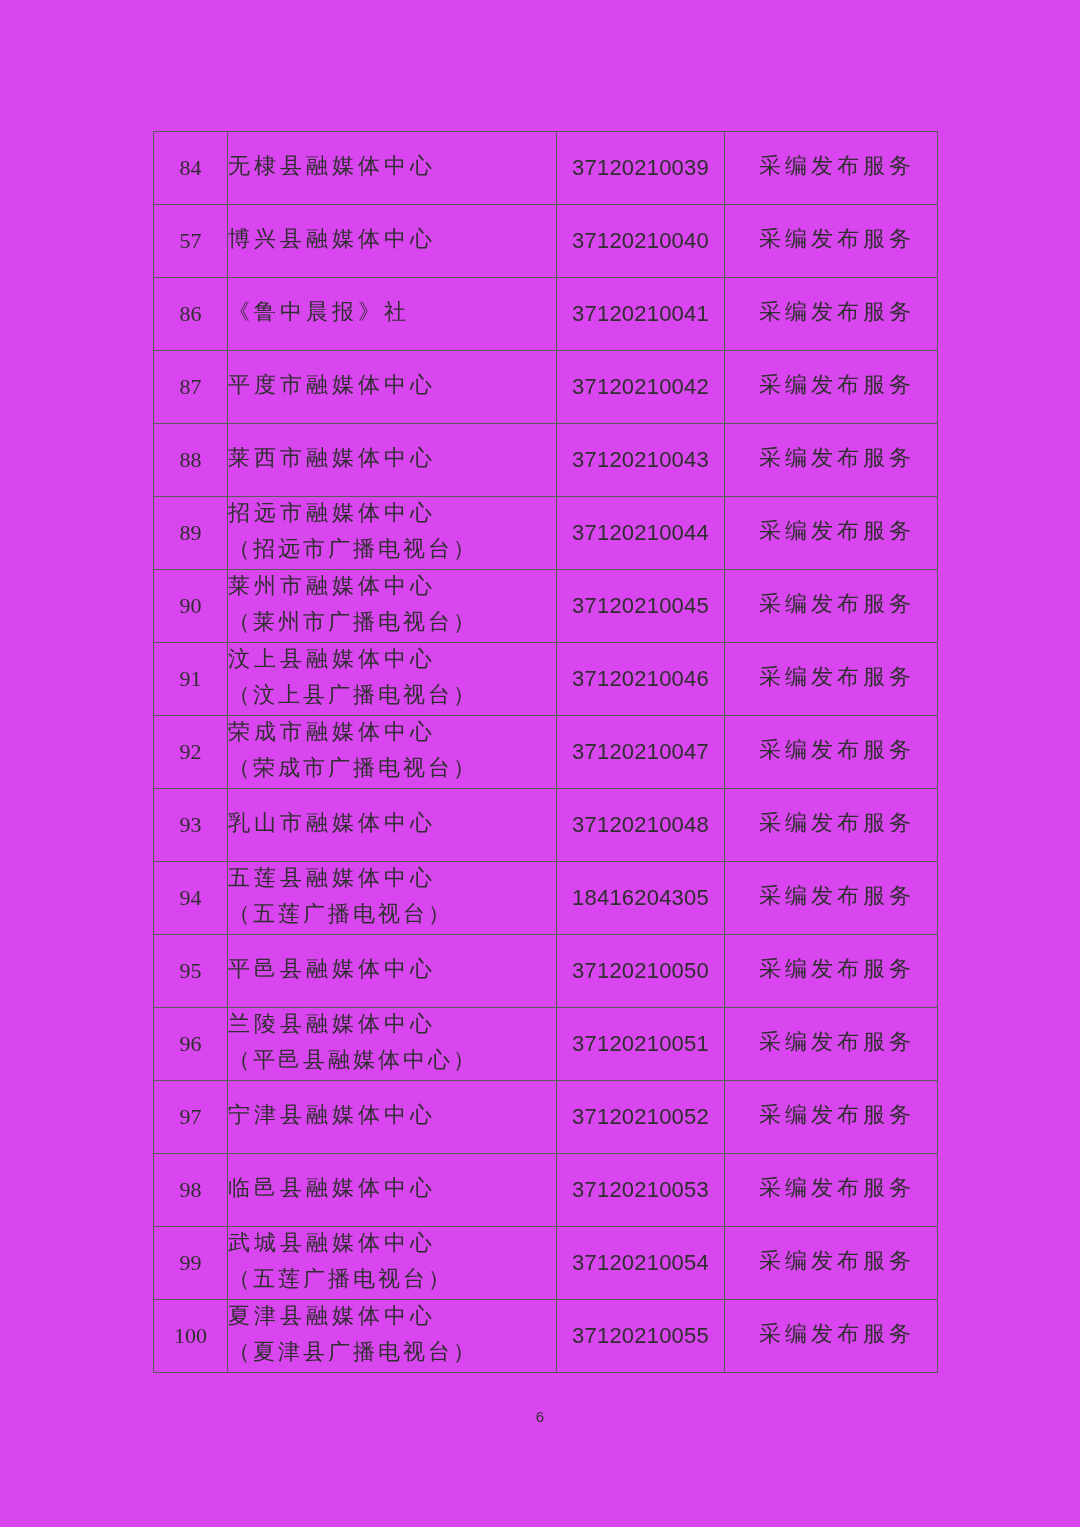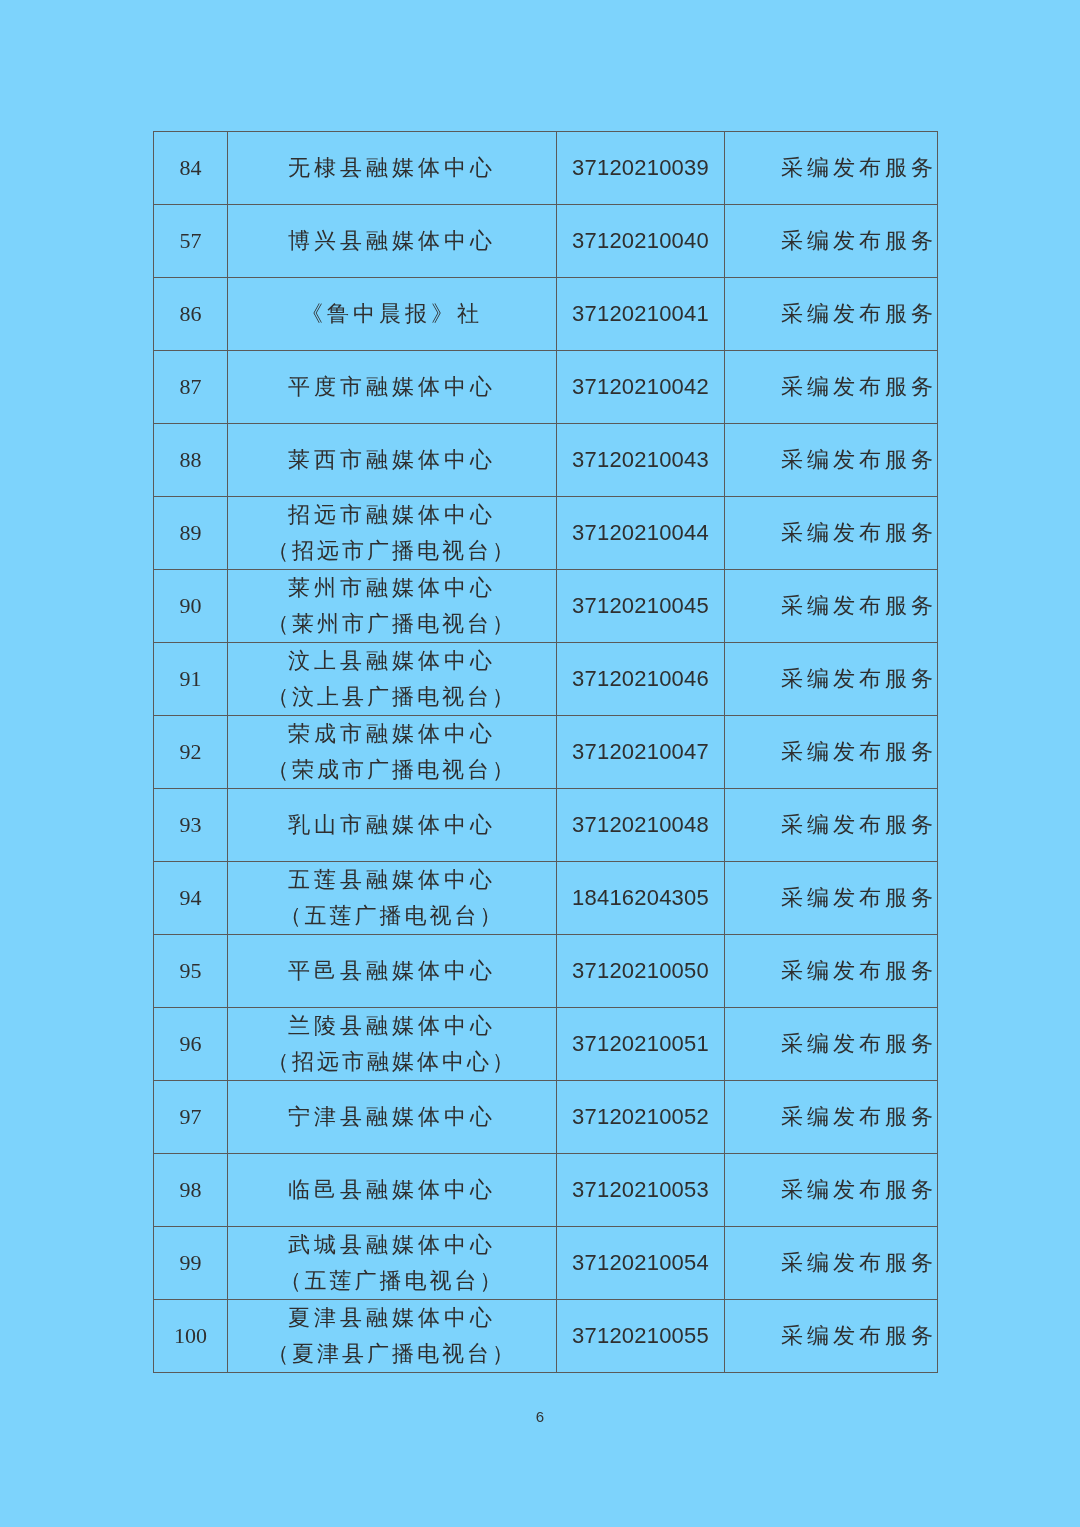--- a/index.html
+++ b/index.html
@@ -12,21 +12,21 @@
       height: 1527px;
       position: relative;
       overflow: hidden;
       color: #2b2b2b;
     }
     .page {
       position: absolute;
       left: 0; top: 0;
       width: 1080px;
       height: 1527px;
-      background: #7dd3fc;
+      background: #d946ef;
     }
     table.registry {
       position: absolute;
       left: 153px;
       top: 131px;
       width: 770px;
       border-collapse: collapse;
       table-layout: fixed;
     }
     table.registry td {
@@ -39,37 +39,36 @@
       color: #2f2f2f;
     }
     td.col-no {
       width: 73px;
       text-align: center;
       font-family: "Liberation Serif", "DejaVu Serif", serif;
       font-size: 22px;
     }
     td.col-name {
       width: 328px;
-      text-align: center;
-      font-family: Liberation Serif, serif;
+      font-family: Liberation Mono, monospace;
       letter-spacing: 4px;
       font-size: 21px;
     }
     td.col-code {
       width: 167px;
       text-align: center;
       font-family: Liberation Sans, sans-serif;
       font-size: 23px;
       letter-spacing: 0.2px;
     }
     td.col-service {
       width: 200px;
-      text-align: right;
+      text-align: center;
       padding-left: 12px !important;
-      font-family: Liberation Sans, sans-serif;
+      font-family: Liberation Mono, monospace;
       letter-spacing: 4px;
       font-size: 21px;
     }
     .name-line {
       display: block;
       line-height: 36px;
     }
     .name-line.sub {
       letter-spacing: 3px;
     }
@@ -188,21 +187,21 @@
           <td class="col-name">
             <span class="name-line">平邑县融媒体中心</span>
           </td>
           <td class="col-code">37120210050</td>
           <td class="col-service">采编发布服务</td>
         </tr>
         <tr>
           <td class="col-no">96</td>
           <td class="col-name">
             <span class="name-line">兰陵县融媒体中心</span>
-            <span class="name-line sub">（招远市融媒体中心）</span>
+            <span class="name-line sub">（平邑县融媒体中心）</span>
           </td>
           <td class="col-code">37120210051</td>
           <td class="col-service">采编发布服务</td>
         </tr>
         <tr>
           <td class="col-no">97</td>
           <td class="col-name">
             <span class="name-line">宁津县融媒体中心</span>
           </td>
           <td class="col-code">37120210052</td>

